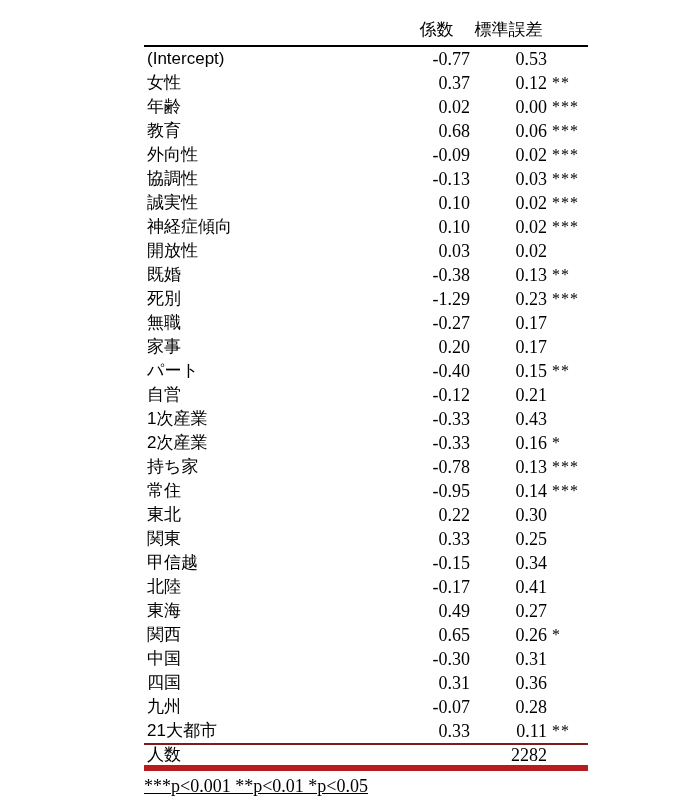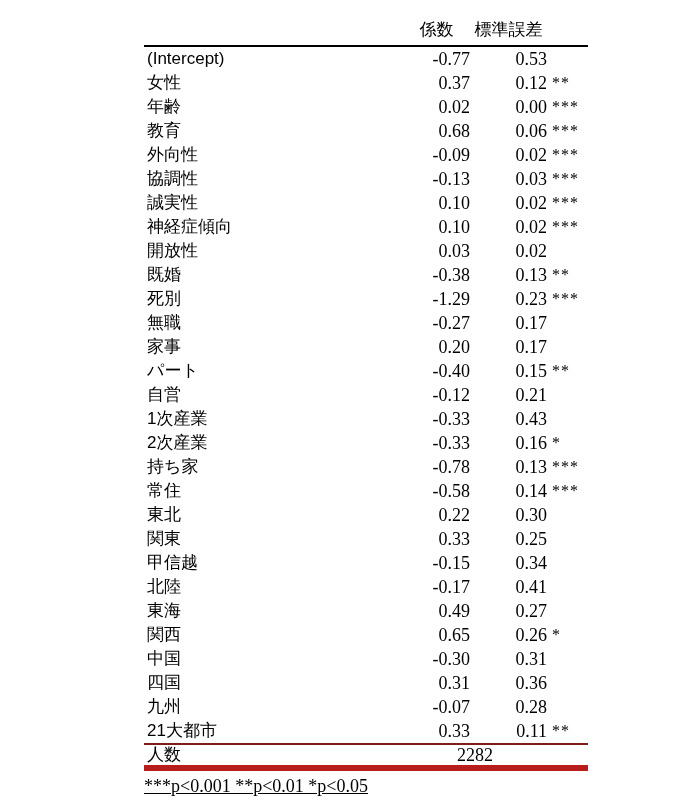--- a/index.html
+++ b/index.html
@@ -72,21 +72,21 @@
   }
   tfoot td {
     height: 20px;
     line-height: 20px;
     border-bottom: 6px solid #b91c1c;
     margin-left: 16px;
   }
   td.n-value {
     font-family: "Liberation Serif", "DejaVu Serif", serif;
     font-size: 18px;
-    text-align: center;
+    text-align: right;
   }
   .footnote {
     margin-top: 5px;
     font-family: "Liberation Serif", "DejaVu Serif", serif;
     font-size: 18px;
     color: #000000;
     white-space: nowrap;
     text-decoration: underline;
   }
 </style>
@@ -232,21 +232,21 @@
 
   <tr>
     <td class="label">持ち家</td>
     <td class="num">-0.78</td>
     <td class="num">0.13</td>
     <td class="sig">***</td>
   </tr>
 
   <tr>
     <td class="label">常住</td>
-    <td class="num">-0.58</td>
+    <td class="num">-0.95</td>
     <td class="num">0.14</td>
     <td class="sig">***</td>
   </tr>
 
   <tr>
     <td class="label">東北</td>
     <td class="num">0.22</td>
     <td class="num">0.30</td>
     <td class="sig"></td>
   </tr>

